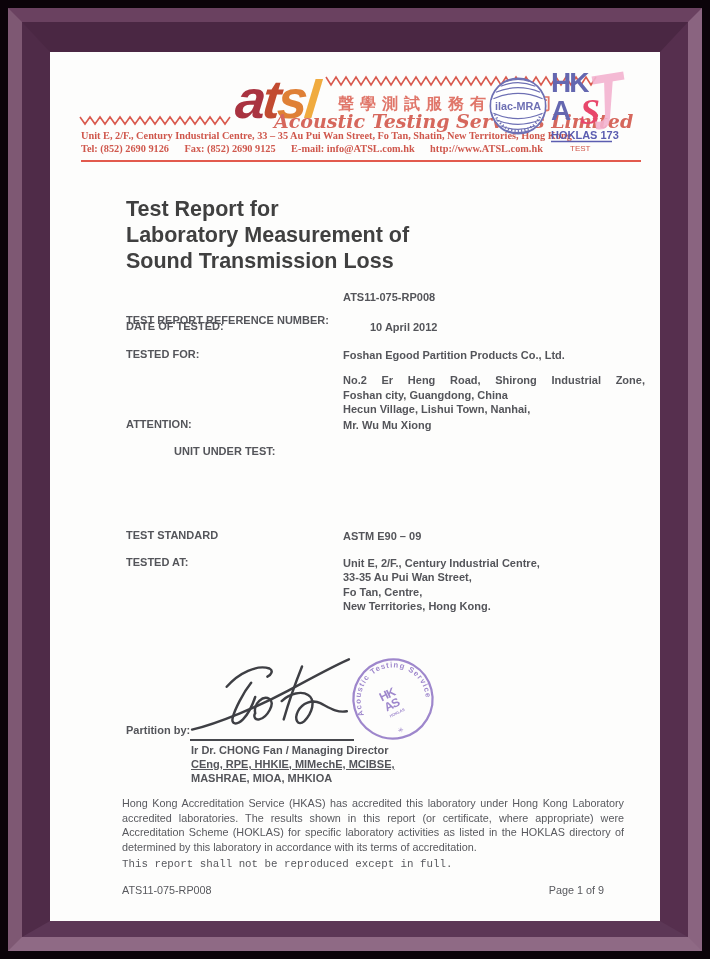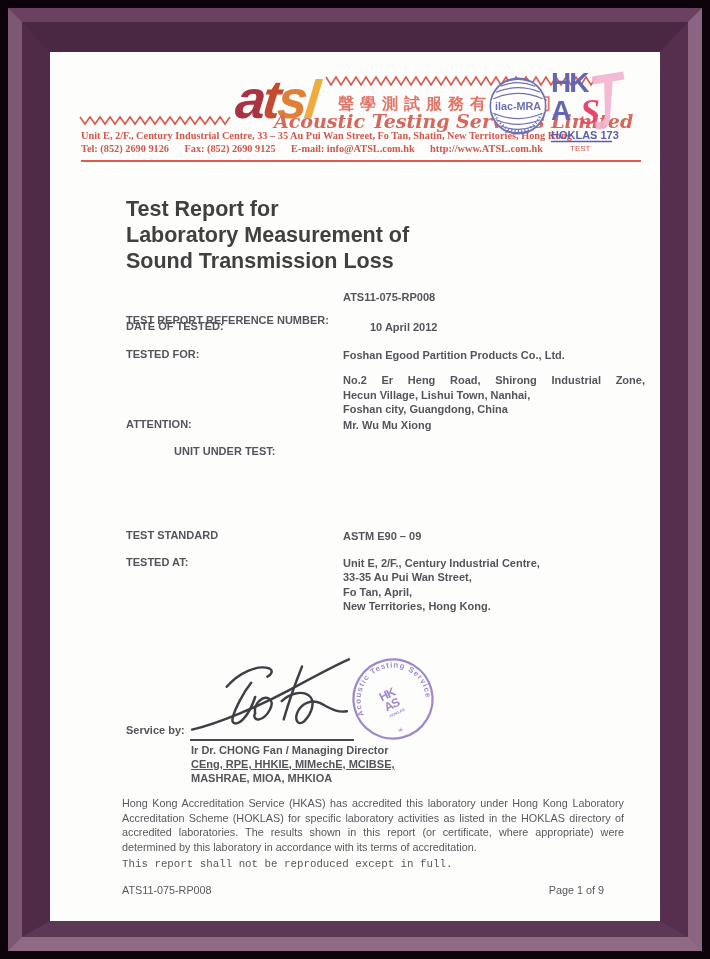--- a/index.html
+++ b/index.html
@@ -116,37 +116,37 @@
           <div class="abs lbl" style="top:238px;margin-top:24px;">TEST REPORT REFERENCE NUMBER:</div>
           <div class="abs val nw" style="top:238px;">ATS11-075-RP008</div>
 
           <div class="abs lbl" style="top:268px;">DATE OF TESTED:</div>
           <div class="abs val nw" style="top:268px;margin-left:27px;">10 April 2012</div>
 
           <div class="abs lbl" style="top:296px;">TESTED FOR:</div>
           <div class="abs val nw" style="top:296px;">Foshan Egood Partition Products Co., Ltd.</div>
           <div class="abs val" style="top:321px;">
             <div class="spread">No.2 Er Heng Road, Shirong Industrial Zone,</div>
+            <div>Foshan city, Guangdong, China</div>
             <div>Hecun Village, Lishui Town, Nanhai,</div>
-            <div>Foshan city, Guangdong, China</div>
           </div>
 
           <div class="abs lbl" style="top:366px;">ATTENTION:</div>
           <div class="abs val nw" style="top:366px;">Mr. Wu Mu Xiong</div>
 
           <div class="abs lbl" style="top:393px;padding-left:48px;">UNIT UNDER TEST:</div>
 
           <div class="abs lbl" style="top:477px;">TEST STANDARD</div>
           <div class="abs val nw" style="top:477px;">ASTM E90 – 09</div>
 
           <div class="abs lbl" style="top:504px;">TESTED AT:</div>
           <div class="abs val" style="top:504px;line-height:14.4px;">
             <div>Unit E, 2/F., Century Industrial Centre,</div>
             <div>33-35 Au Pui Wan Street,</div>
-            <div>Fo Tan, April,</div>
+            <div>Fo Tan, Centre,</div>
             <div>New Territories, Hong Kong.</div>
           </div>
 
           <svg class="abs" style="left:138px;top:600px;" width="168" height="90" viewBox="0 0 165 88">
             <g fill="none" stroke="#3e3f44" stroke-width="2.4" stroke-linecap="round">
               <path d="M4,76 C30,70 72,52 98,38 C120,26 142,14 158,7"></path>
               <path d="M38,34 C50,20 68,12 80,16 C84,18 82,22 78,24"></path>
               <path d="M62,30 C54,40 46,56 44,64 C42,71 48,72 54,66 C60,60 64,50 66,44"></path>
               <path d="M66,60 C64,50 74,42 80,46 C86,50 78,64 70,66 C66,67 64,63 66,60"></path>
               <path d="M112,14 C104,34 98,52 94,66"></path>
@@ -161,30 +161,30 @@
               <textPath href="#stc">Acoustic  Testing  Services  Limited</textPath>
             </text>
             <g transform="rotate(-12 50 50)" font-family="Liberation Sans,sans-serif" font-weight="bold" fill="#8a6ec2">
               <text x="37" y="47" font-size="14" letter-spacing="-1">HK</text>
               <text x="37" y="60" font-size="14" letter-spacing="-1">AS</text>
               <text x="38" y="68" font-size="4.5">HOKLAS</text>
             </g>
             <text x="50" y="90" font-size="8" text-anchor="middle" fill="#8a6ec2">✳</text>
           </svg>
 
-          <div class="abs appr-txt" style="left:76px;top:672px;">Service by:</div>
+          <div class="abs appr-txt" style="left:76px;top:672px;">Partition by:</div>
           <div class="abs sig-line"></div>
           <div class="abs appr-txt" style="top:692px;">Ir Dr. CHONG Fan / Managing Director</div>
           <div class="abs appr-txt" style="top:706px;text-decoration:underline;">CEng, RPE, HHKIE, MIMechE, MCIBSE,</div>
           <div class="abs appr-txt" style="top:720px;">MASHRAE, MIOA, MHKIOA</div>
 
           <div class="abs foot" style="top:744px;">
             <div class="foot-line">Hong Kong Accreditation Service (HKAS) has accredited this laboratory under Hong Kong Laboratory</div>
+            <div class="foot-line">accredited laboratories. The results shown in this report (or certificate, where appropriate) were</div>
             <div class="foot-line">Accreditation Scheme (HOKLAS) for specific laboratory activities as listed in the HOKLAS directory of</div>
-            <div class="foot-line">accredited laboratories. The results shown in this report (or certificate, where appropriate) were</div>
             <div>determined by this laboratory in accordance with its terms of accreditation.</div>
           </div>
 
           <div class="abs small" style="left:72px;top:806px;font-family:Liberation Mono, monospace;">This report shall not be reproduced except in full.</div>
           <div class="abs small" style="left:72px;top:832px;">ATS11-075-RP008</div>
           <div class="abs small" style="right:56px;top:832px;">Page 1 of 9</div>
 
         </div>
       </div>
     </div>

